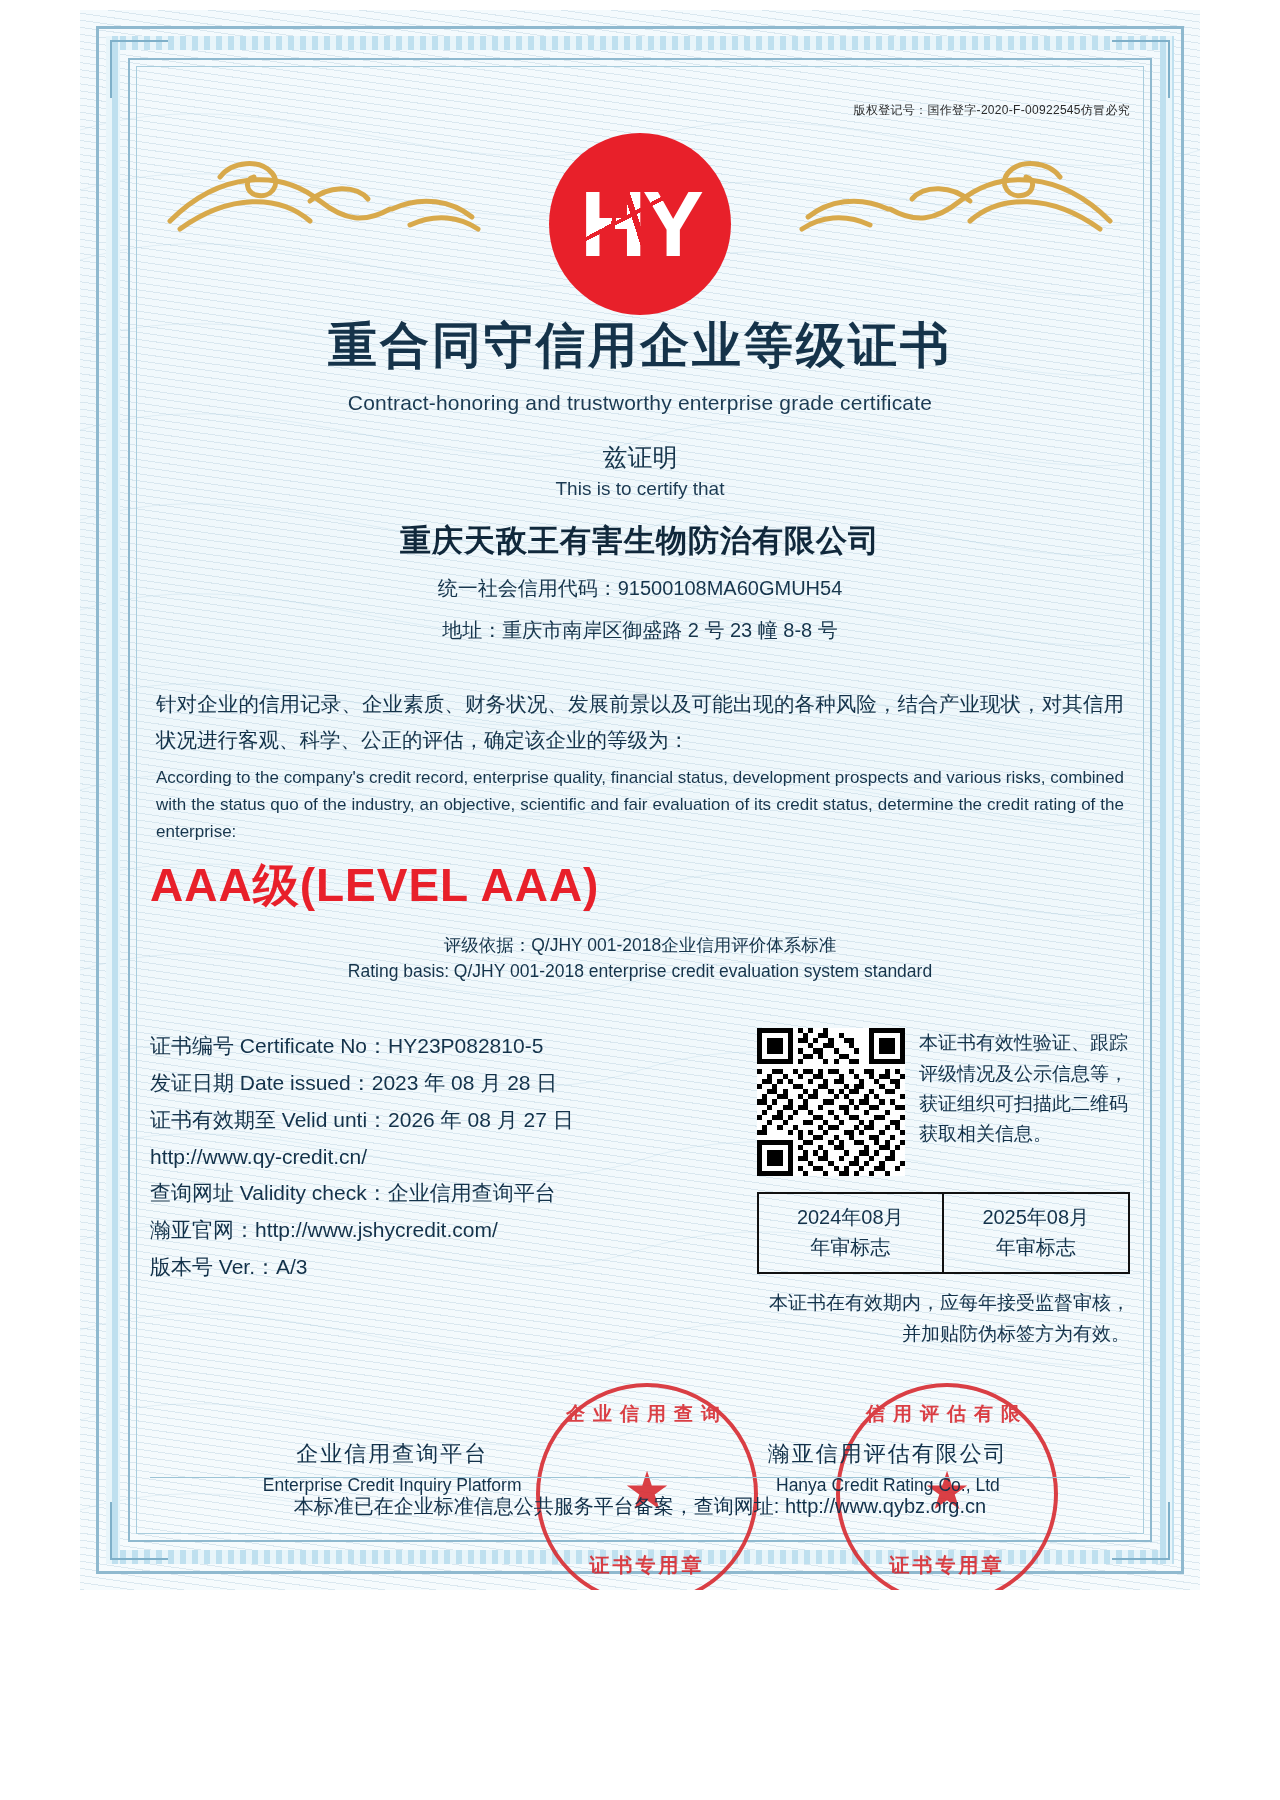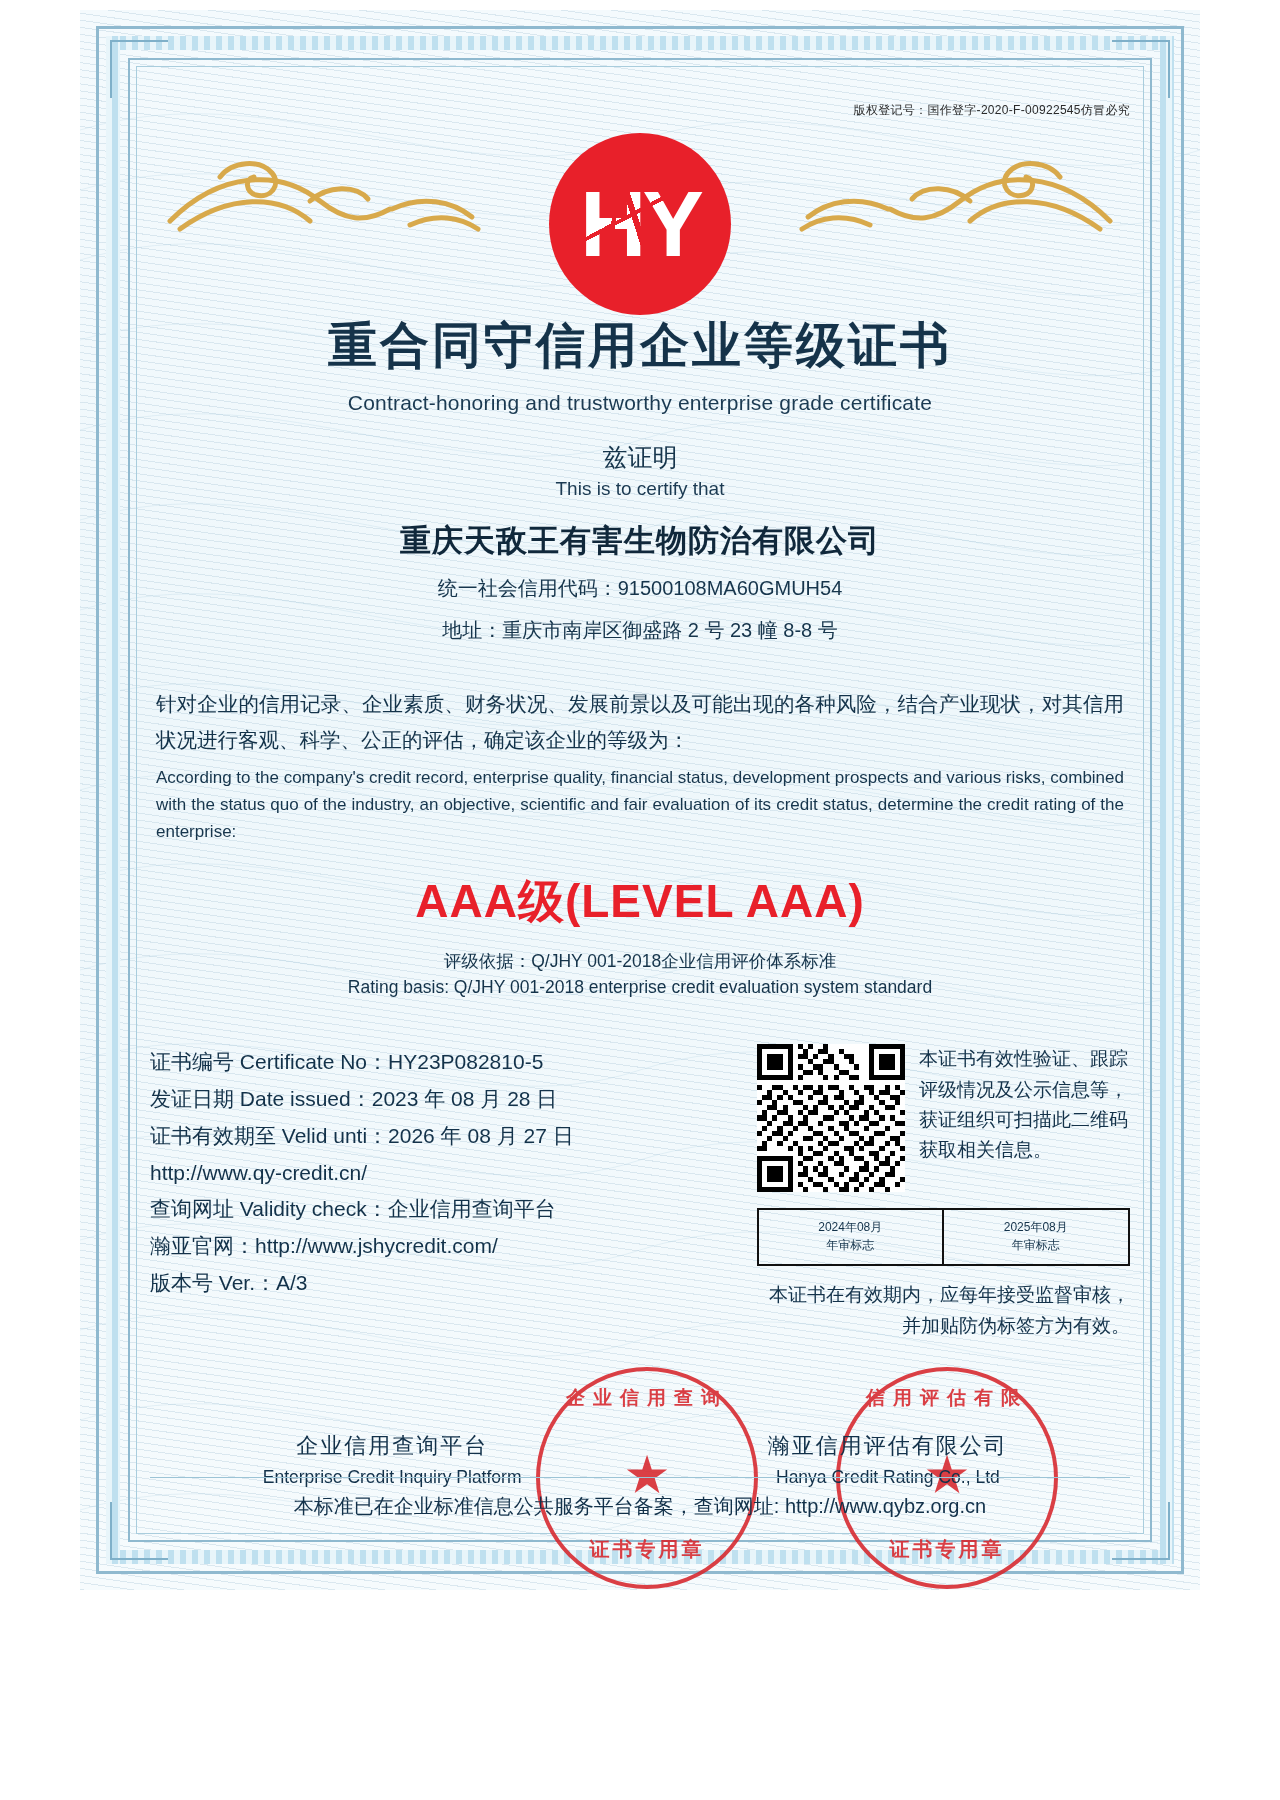--- a/index.html
+++ b/index.html
@@ -208,26 +208,26 @@
   }
   .para-en {
     font-size: 17px;
     color: #16354c;
     line-height: 1.6;
     margin-top: 6px;
     text-align: justify;
   }
 
   .level {
-    text-align: center;
+    text-align: left;
     font-size: 46px;
     font-weight: bold;
     color: #e8202a;
     letter-spacing: 1px;
-    margin-top: 26px;
+    margin-top: 10px;
   }
   .basis-cn {
     text-align: center;
     font-size: 17.5px;
     color: #14334a;
     margin-top: 16px;
   }
   .basis-en {
     text-align: center;
     font-size: 17.5px;
@@ -272,21 +272,21 @@
     display: flex;
     margin-top: 16px;
     gap: 0;
   }
   .stamp-box {
     width: 50%;
     border: 2px solid #111;
     box-sizing: border-box;
     text-align: center;
     padding: 8px 4px 10px 4px;
-    font-size: 12px;
+    font-size: 20px;
     color: #13324a;
     line-height: 1.5;
   }
   .stamp-box + .stamp-box { border-left: none; }
   .annual-note {
     margin-top: 14px;
     font-size: 19px;
     color: #13324a;
     line-height: 1.6;
     text-align: right;
@@ -299,21 +299,21 @@
     margin-top: 18px;
   }
   .seal {
     position: absolute;
     width: 214px;
     height: 214px;
     border: 4px solid #d7262c;
     border-radius: 50%;
     opacity: 0.88;
     color: #d7262c;
-    top: 8px;
+    top: 16px;
   }
   .seal.left { left: 386px; }
   .seal.right { left: 686px; }
   .seal-star {
     position: absolute;
     left: 50%;
     top: 48%;
     transform: translate(-50%, -50%);
     font-size: 46px;
     line-height: 1;

